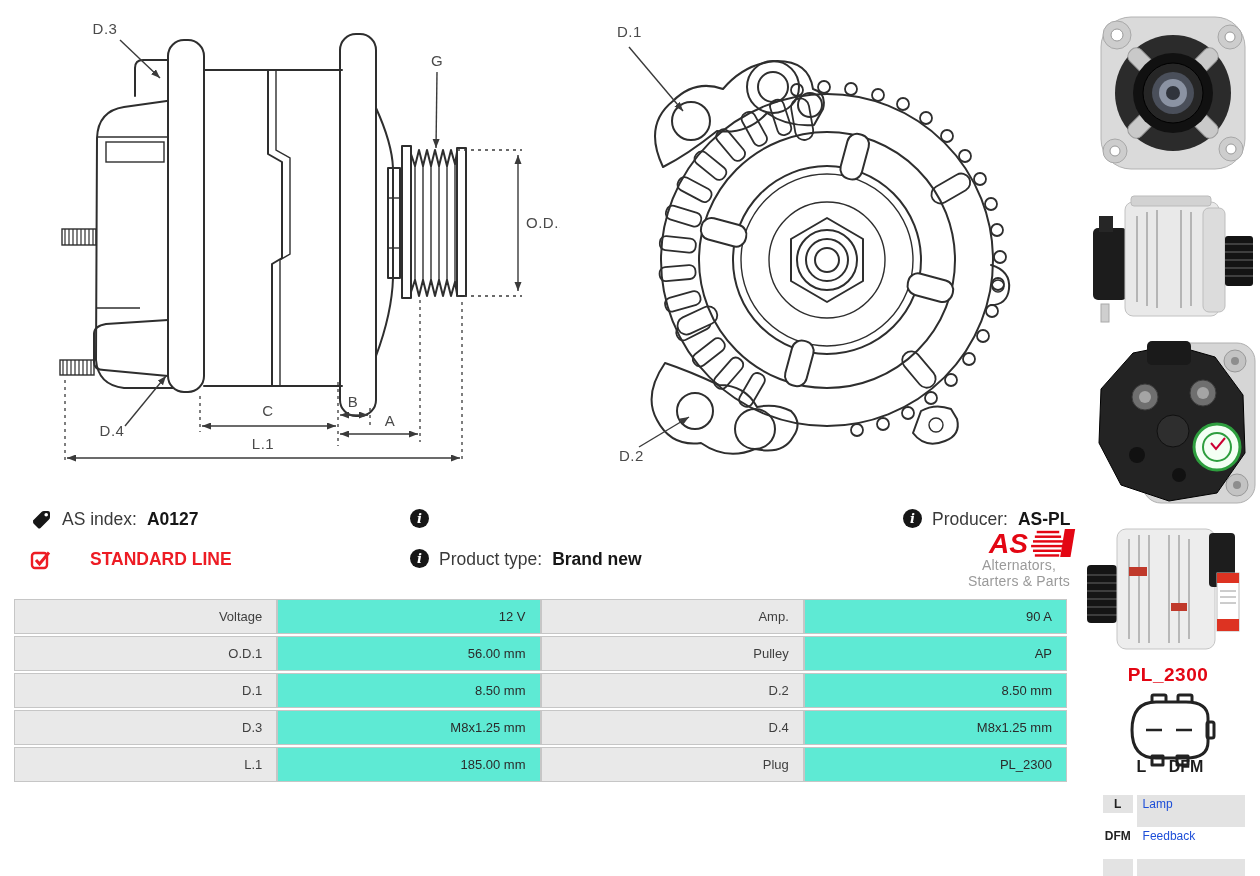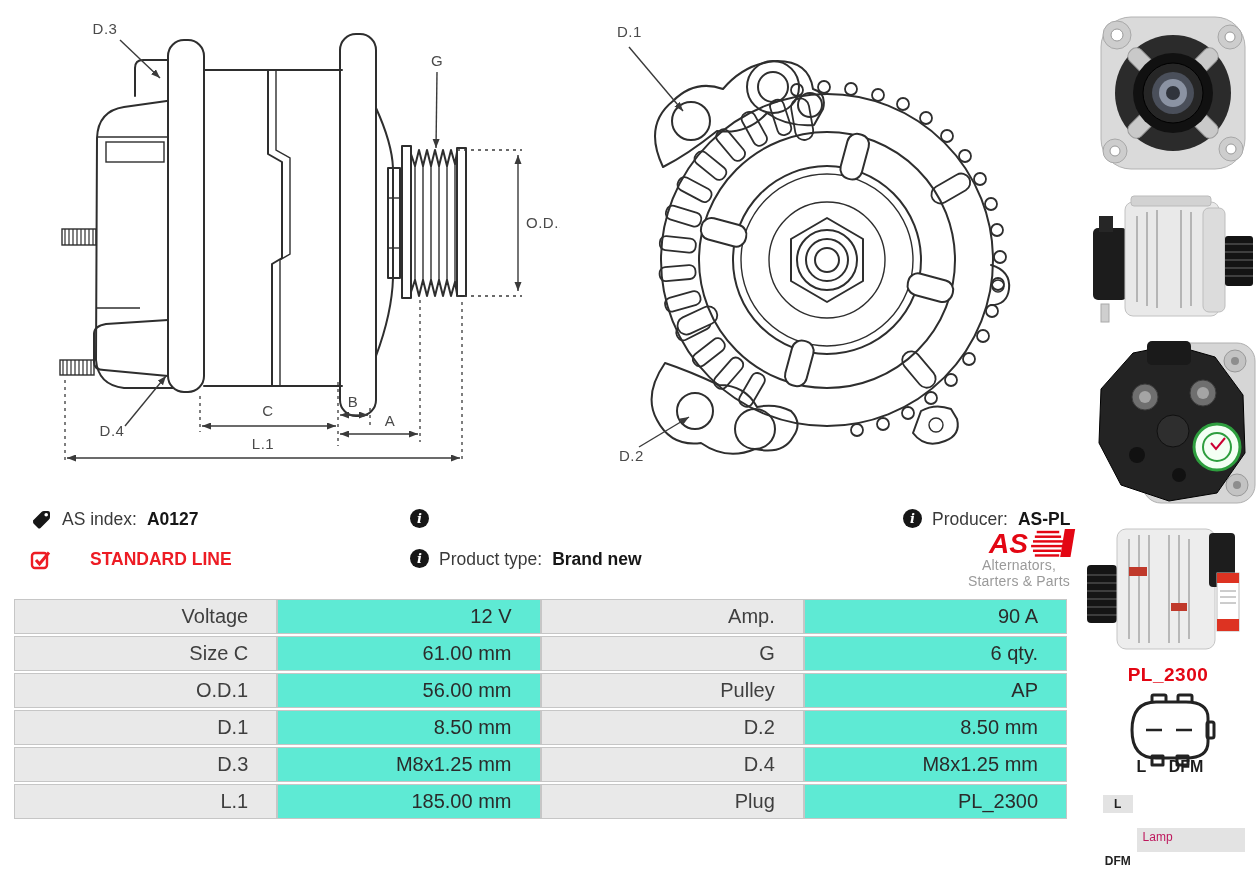--- a/index.html
+++ b/index.html
@@ -25,35 +25,35 @@
          font:bold italic 13px "DejaVu Serif",serif;flex:0 0 auto;}
 
   
   .logo-box{position:absolute;left:985px;top:528px;width:95px;height:30px;}
   .logo-tag{position:absolute;left:959px;top:557px;width:120px;text-align:center;
             font-size:14px;color:#9a9a9a;letter-spacing:.2px;}
 
   
   table.spec{position:absolute;left:14px;top:597px;width:1053px;
              border-collapse:separate;border-spacing:0 2px;table-layout:fixed;}
-  table.spec td{height:33px;border:1px solid #c6c6c6;font-size:20px;
-                padding:0 28px 0 6px;text-align:right;vertical-align:middle;width:25%;}
+  table.spec td{height:33px;border:1px solid #c6c6c6;font-size:13px;
+                padding:0 14px 0 6px;text-align:right;vertical-align:middle;width:25%;}
   td.lab{background:#e9e9e9;color:#3f3f3f;}
   td.val{background:#5eead4;color:#2b2b2b;}
 
   
   .plug-name{position:absolute;left:1085px;top:664px;width:166px;text-align:center;
              font-size:19px;font-weight:bold;color:#e30613;letter-spacing:.5px;}
   .pin-row{position:absolute;left:1122px;top:758px;width:96px;text-align:center;
            font-size:16px;font-weight:bold;color:#1c1c1c;}
   .pin-row span{margin:0 9px;}
   .legend{position:absolute;left:1103px;top:795px;width:142px;font-size:12px;}
   .lrow{display:flex;gap:4px;margin-bottom:0;}
   .lkey{width:30px;height:18px;line-height:18px;text-align:center;font-weight:bold;color:#222;}
-  .ldesc{width:104px;height:24px;line-height:18px;padding-left:6px;color:#be185d;margin-top:33px;}
+  .ldesc{width:104px;height:32px;line-height:18px;padding-left:6px;color:#1d4ed8;}
   .lrow.gray .lkey,.lrow.gray .ldesc{background:#e3e3e3;}
   .lspacer{height:8px;}
 </style>
 </head>
 <body>
 
 <div id="page">
 
   <svg class="draw" style="left:40px;top:8px" width="520" height="462" viewBox="0 0 520 462">
     <defs>
@@ -393,26 +393,20 @@
   </svg>
   <div class="logo-tag">Alternators, Starters &amp; Parts</div>
 
   <table class="spec">
     <tbody>
       <tr>
         <td class="lab">Voltage</td>
         <td class="val">12 V</td>
         <td class="lab">Amp.</td>
         <td class="val">90 A</td>
-      </tr>
-      <tr>
-        <td class="lab">Size C</td>
-        <td class="val">61.00 mm</td>
-        <td class="lab">G</td>
-        <td class="val">6 qty.</td>
       </tr>
       <tr>
         <td class="lab">O.D.1</td>
         <td class="val">56.00 mm</td>
         <td class="lab">Pulley</td>
         <td class="val">AP</td>
       </tr>
       <tr>
         <td class="lab">D.1</td>
         <td class="val">8.50 mm</td>

